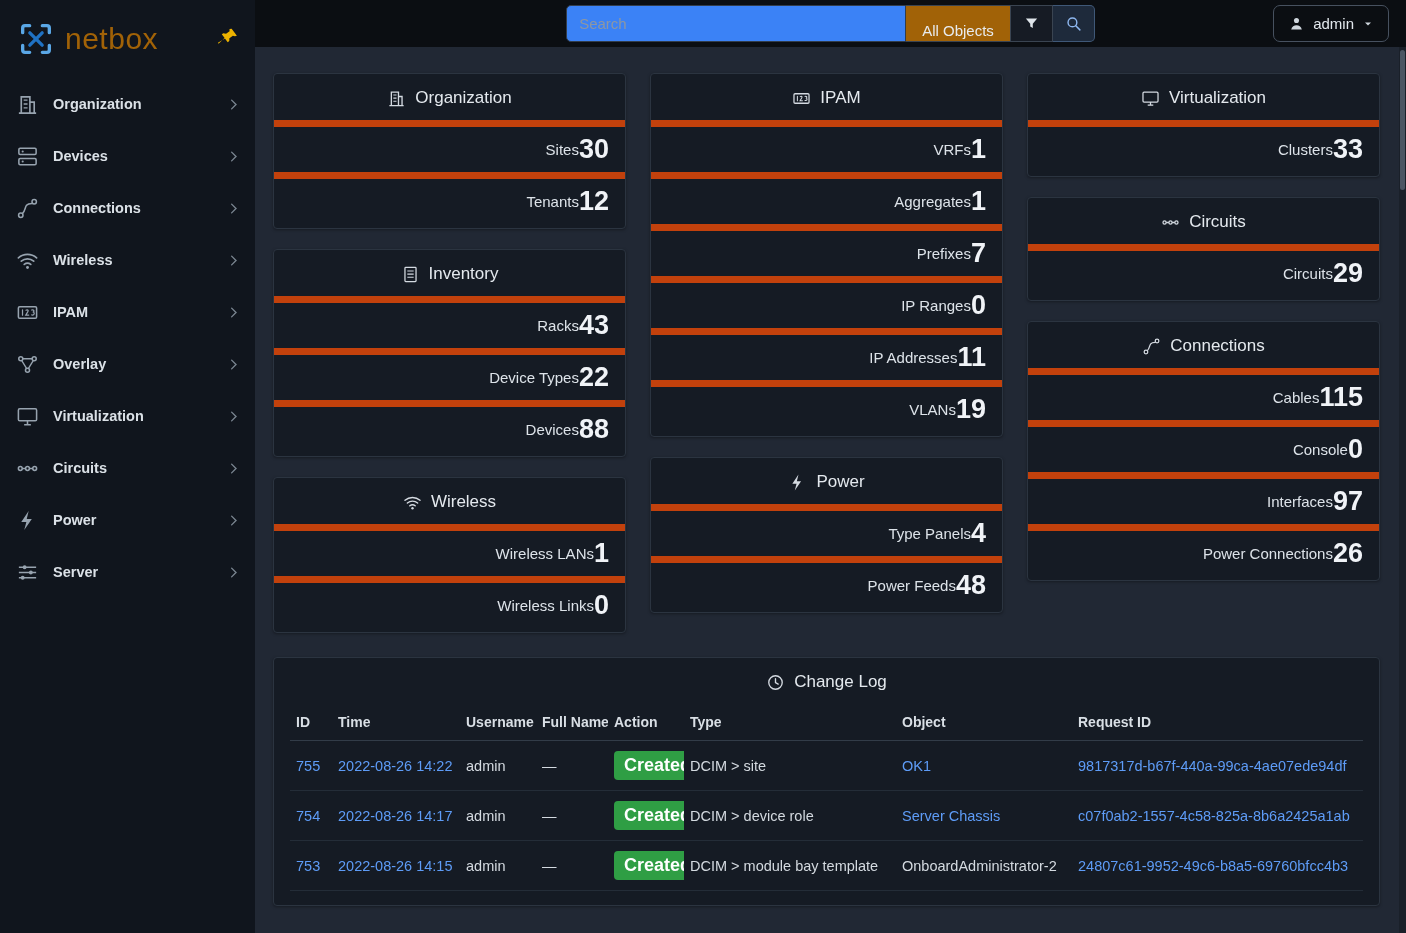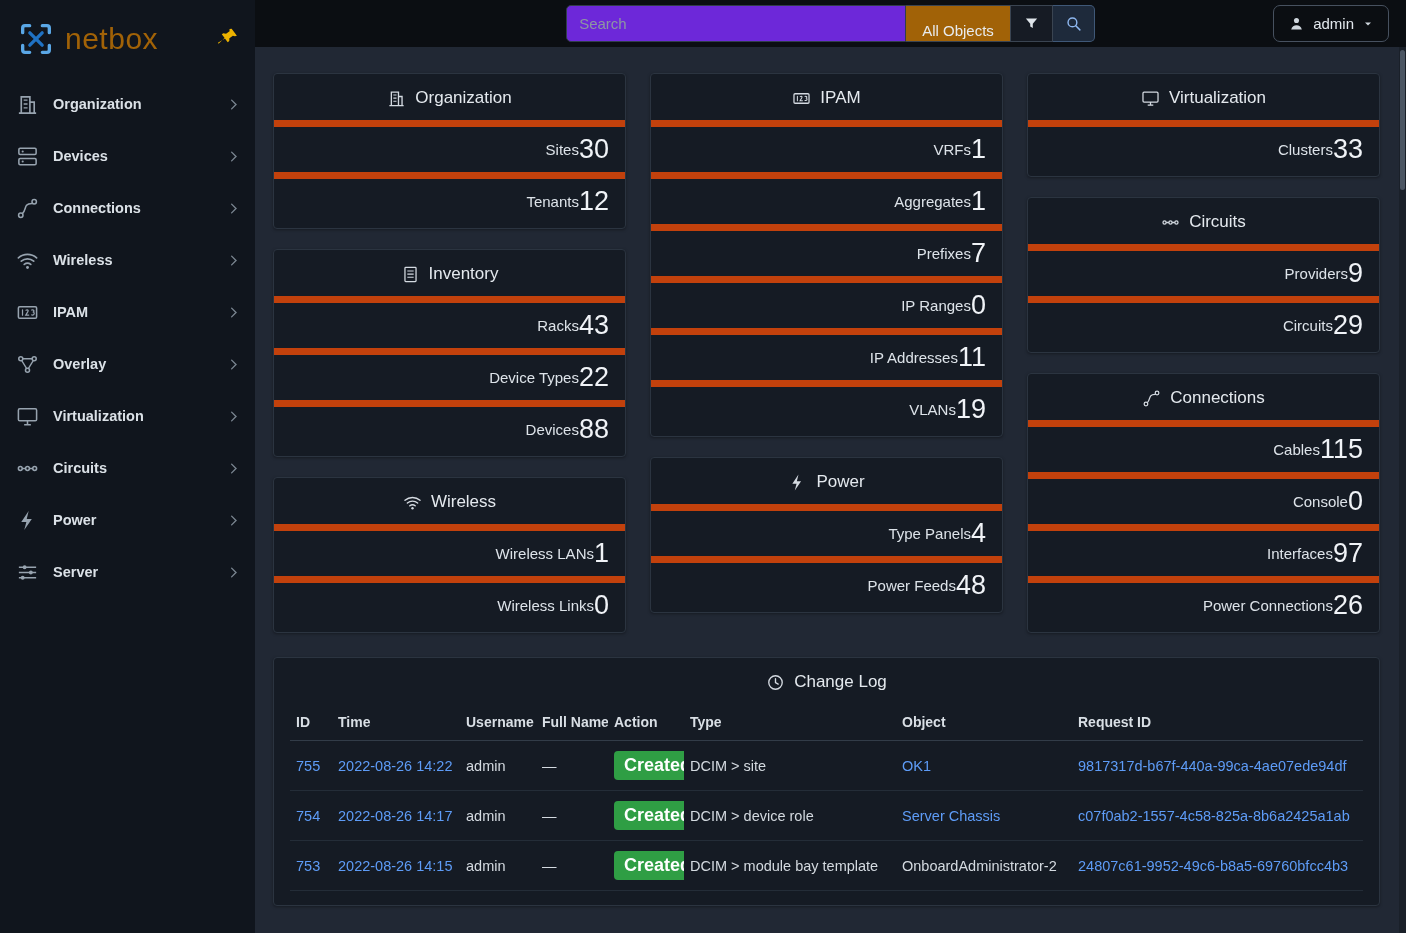--- a/index.html
+++ b/index.html
@@ -38,21 +38,21 @@
   .chev { width: 15px; height: 15px; color: #7a8591; flex: none; }
 
   
   .topbar {
     position: fixed; left: 255px; right: 0; top: 0; height: 47px;
     background: #0b0e12; z-index: 2;
     display: flex; align-items: center; justify-content: center;
   }
   .search-group { display: flex; align-items: stretch; height: 37px; }
   .search-input {
-    width: 340px; background: #6d28d9; border: 1px solid #323d4b;
+    width: 340px; background: #3b82f6; border: 1px solid #323d4b;
     border-radius: 5px 0 0 5px; color: #e6e9ec; font-size: 15px;
     padding: 0 12px; outline: none; font-family: "Liberation Sans", sans-serif;
   }
   .search-input::placeholder { color: #8d97a2; }
   .scope-btn {
     background: #a16207; border: 1px solid #3a4451; border-left: none;
     color: #e8ebee; font-size: 15px; padding: 16px 16px; cursor: pointer;
     font-family: "Liberation Sans", sans-serif;
   }
   .filter-btn {
@@ -91,21 +91,21 @@
     display: flex; align-items: center; justify-content: center; gap: 9px;
     padding: 14px 16px 12px; color: #e4e9ee; font-size: 17px; font-weight: 400;
   }
   .card-ic { width: 19px; height: 19px; color: #d4dae1; }
   .stat-row {
     display: flex; align-items: center; justify-content: flex-end;
     padding: 7px 16px; min-height: 49px; border-top: 7px solid #c2410c;
     cursor: pointer;
   }
   .stat-label { font-size: 15px; color: #dde3e9; }
-  .stat-value { font-size: 27px; font-weight: 400; color: #f0f3f7; }
+  .stat-value { font-size: 27px; font-weight: 700; color: #f0f3f7; }
   .card-pad-bottom { height: 4px; }
 
   
   .changelog-card { margin-top: 24px; }
   .table-wrap { padding: 2px 16px 14px; }
   table { width: 100%; border-collapse: collapse; table-layout: fixed; }
   th {
     text-align: left; font-size: 14px; font-weight: 700; color: #d9dfe5;
     padding: 8px 8px 10px 6px; border-bottom: 1px solid #323c48;
     white-space: nowrap; overflow: hidden;
@@ -483,24 +483,20 @@
         </div>
         <div class="card-pad-bottom"></div>
       </section>
 
       <section class="card">
         <div class="card-header">
           <svg class="ic card-ic">
               <use href="#i-transit"></use>
             </svg>
           <span>Circuits</span>
-        </div>
-        <div class="stat-row">
-          <span class="stat-label">Providers</span>
-          <span class="stat-value">9</span>
         </div>
         <div class="stat-row">
           <span class="stat-label">Circuits</span>
           <span class="stat-value">29</span>
         </div>
         <div class="card-pad-bottom"></div>
       </section>
 
       <section class="card">
         <div class="card-header">

